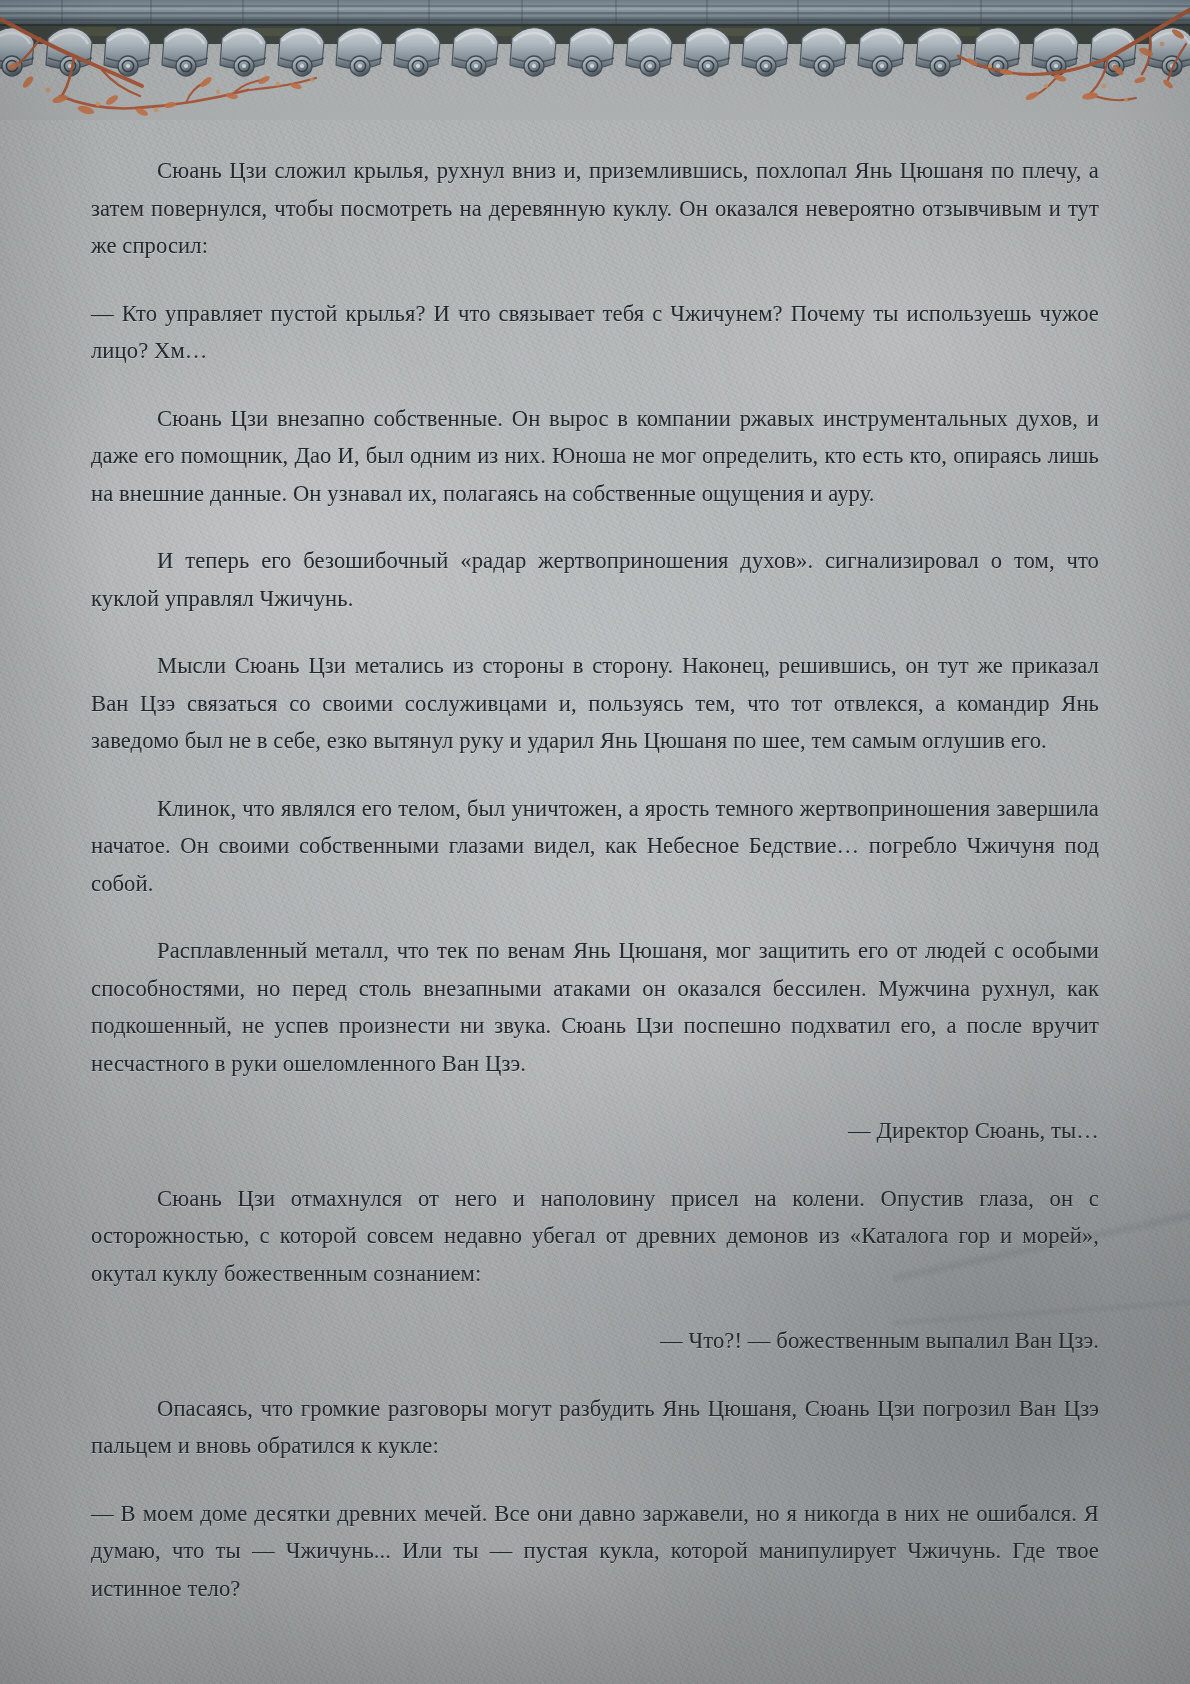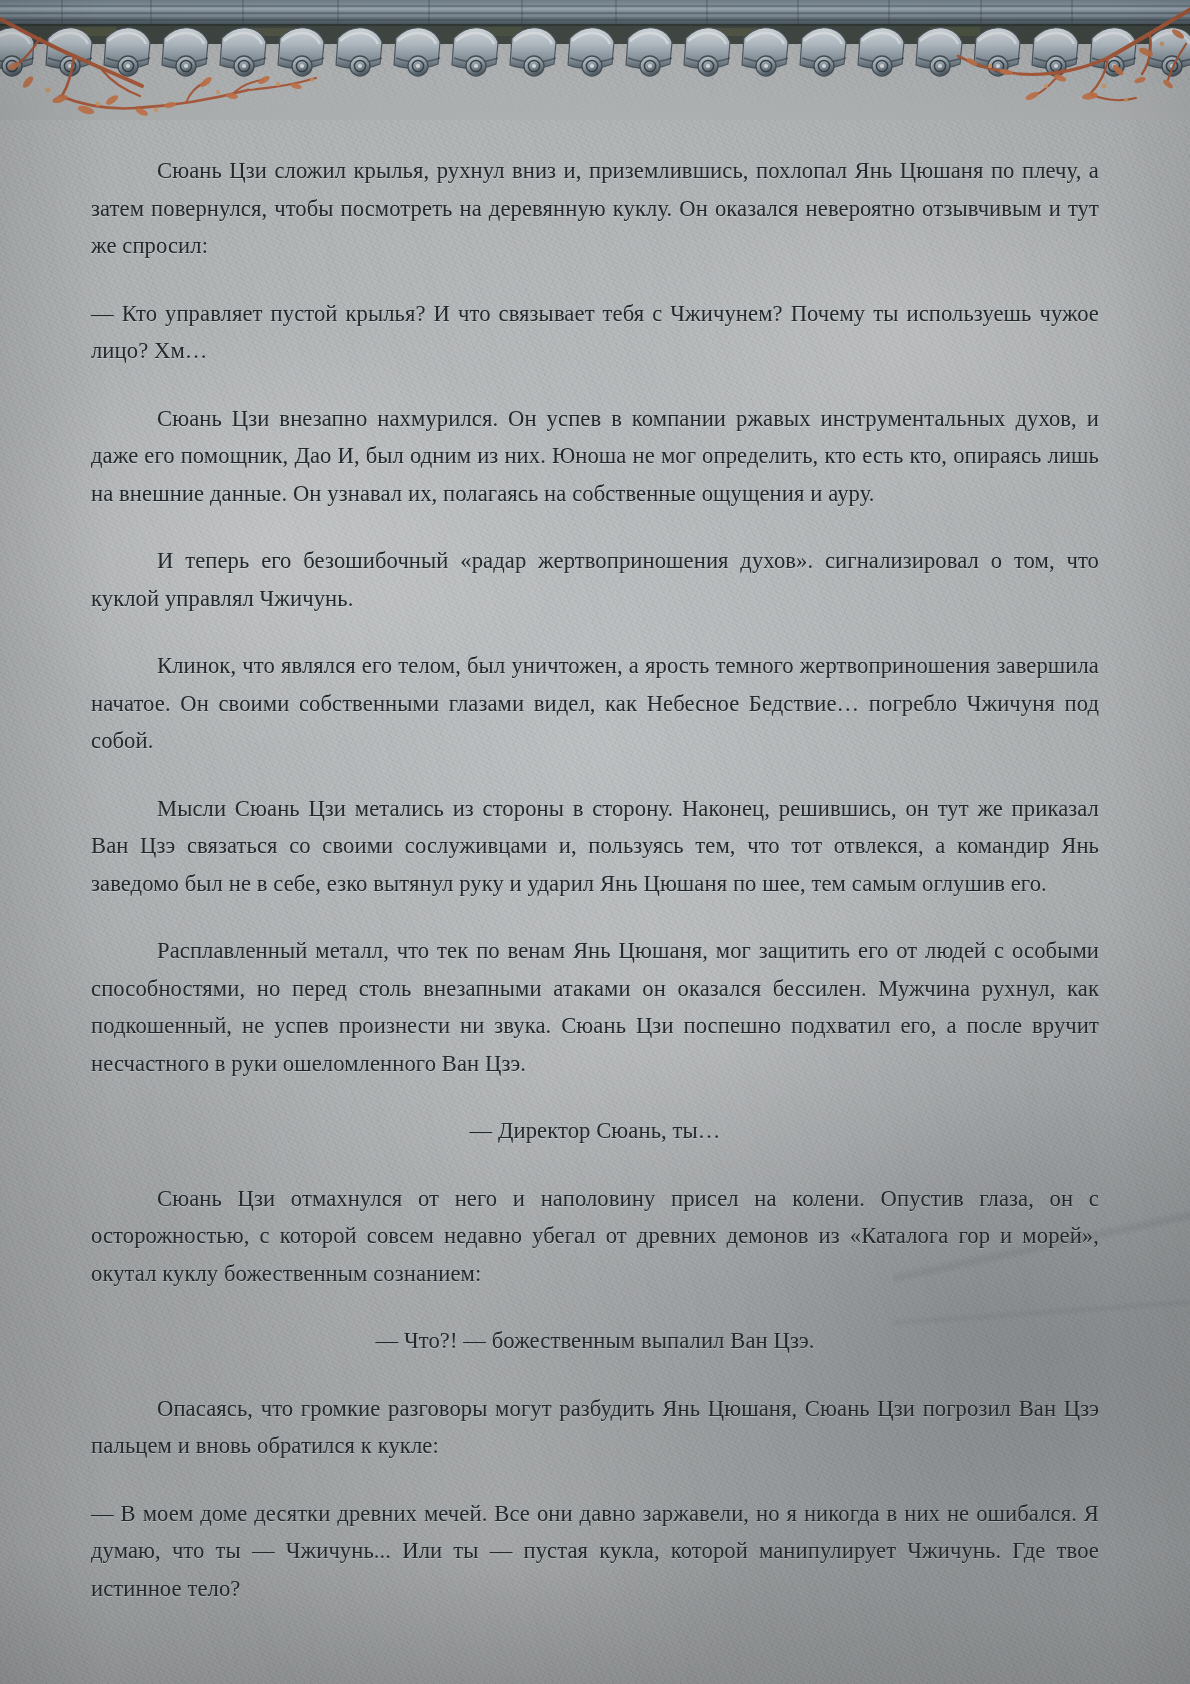--- a/index.html
+++ b/index.html
@@ -86,21 +86,21 @@
     font-size: 22.6px;
     line-height: 37.5px;
     color: #23282d;
     text-align: justify;
     text-indent: 66px;
     letter-spacing: 0.1px;
     text-shadow: 0 1px 0 rgba(255,255,255,0.28);
   }
   p.para.dialog {
     text-indent: 0;
-    text-align: center;
+    text-align: right;
   }
   p.para.dialog-just {
     text-indent: 0;
     text-align: justify;
   }
   p.para.last { margin-bottom: 0; }
 </style>
 </head>
 <body>
 
@@ -270,24 +270,24 @@
   <svg style="position:absolute; right:0; top:196px; width:26px; height:34px; z-index:4;" viewBox="0 0 26 34" aria-hidden="true">
     <path d="M26 4 C 20 12, 14 20, 8 28" stroke="#c06a45" stroke-width="3.4" fill="none" stroke-linecap="round"></path>
     <ellipse cx="9" cy="28" rx="5.5" ry="2.6" fill="#cf7b4e" transform="rotate(40 9 28)"></ellipse>
   </svg>
 
   <div class="scratches"></div>
 
   <div class="content">
     <p class="para">Сюань Цзи сложил крылья, рухнул вниз и, приземлившись, похлопал Янь Цюшаня по плечу, а затем повернулся, чтобы посмотреть на деревянную куклу. Он оказался невероятно отзывчивым и тут же спросил:</p>
     <p class="para dialog-just">— Кто управляет пустой крылья? И что связывает тебя с Чжичунем? Почему ты используешь чужое лицо? Хм…</p>
-    <p class="para">Сюань Цзи внезапно нахмурился. Он успев в компании ржавых инструментальных духов, и даже его помощник, Дао И, был одним из них. Юноша не мог определить, кто есть кто, опираясь лишь на внешние данные. Он узнавал их, полагаясь на собственные ощущения и ауру.</p>
+    <p class="para">Сюань Цзи внезапно собственные. Он вырос в компании ржавых инструментальных духов, и даже его помощник, Дао И, был одним из них. Юноша не мог определить, кто есть кто, опираясь лишь на внешние данные. Он узнавал их, полагаясь на собственные ощущения и ауру.</p>
     <p class="para">И теперь его безошибочный «радар жертвоприношения духов». сигнализировал о том, что куклой управлял Чжичунь.</p>
+    <p class="para">Мысли Сюань Цзи метались из стороны в сторону. Наконец, решившись, он тут же приказал Ван Цзэ связаться со своими сослуживцами и, пользуясь тем, что тот отвлекся, а командир Янь заведомо был не в себе, езко вытянул руку и ударил Янь Цюшаня по шее, тем самым оглушив его.</p>
     <p class="para">Клинок, что являлся его телом, был уничтожен, а ярость темного жертвоприношения завершила начатое. Он своими собственными глазами видел, как Небесное Бедствие… погребло Чжичуня под собой.</p>
-    <p class="para">Мысли Сюань Цзи метались из стороны в сторону. Наконец, решившись, он тут же приказал Ван Цзэ связаться со своими сослуживцами и, пользуясь тем, что тот отвлекся, а командир Янь заведомо был не в себе, езко вытянул руку и ударил Янь Цюшаня по шее, тем самым оглушив его.</p>
     <p class="para">Расплавленный металл, что тек по венам Янь Цюшаня, мог защитить его от людей с особыми способностями, но перед столь внезапными атаками он оказался бессилен. Мужчина рухнул, как подкошенный, не успев произнести ни звука. Сюань Цзи поспешно подхватил его, а после вручит несчастного в руки ошеломленного Ван Цзэ.</p>
     <p class="para dialog">— Директор Сюань, ты…</p>
     <p class="para">Сюань Цзи отмахнулся от него и наполовину присел на колени. Опустив глаза, он с осторожностью, с которой совсем недавно убегал от древних демонов из «Каталога гор и морей», окутал куклу божественным сознанием:</p>
     <p class="para dialog">— Что?! — божественным выпалил Ван Цзэ.</p>
     <p class="para">Опасаясь, что громкие разговоры могут разбудить Янь Цюшаня, Сюань Цзи погрозил Ван Цзэ пальцем и вновь обратился к кукле:</p>
     <p class="para dialog-just last">— В моем доме десятки древних мечей. Все они давно заржавели, но я никогда в них не ошибался. Я думаю, что ты — Чжичунь... Или ты — пустая кукла, которой манипулирует Чжичунь. Где твое истинное тело?</p>
   </div>
 
   <div class="page-vignette"></div>
 </div>

